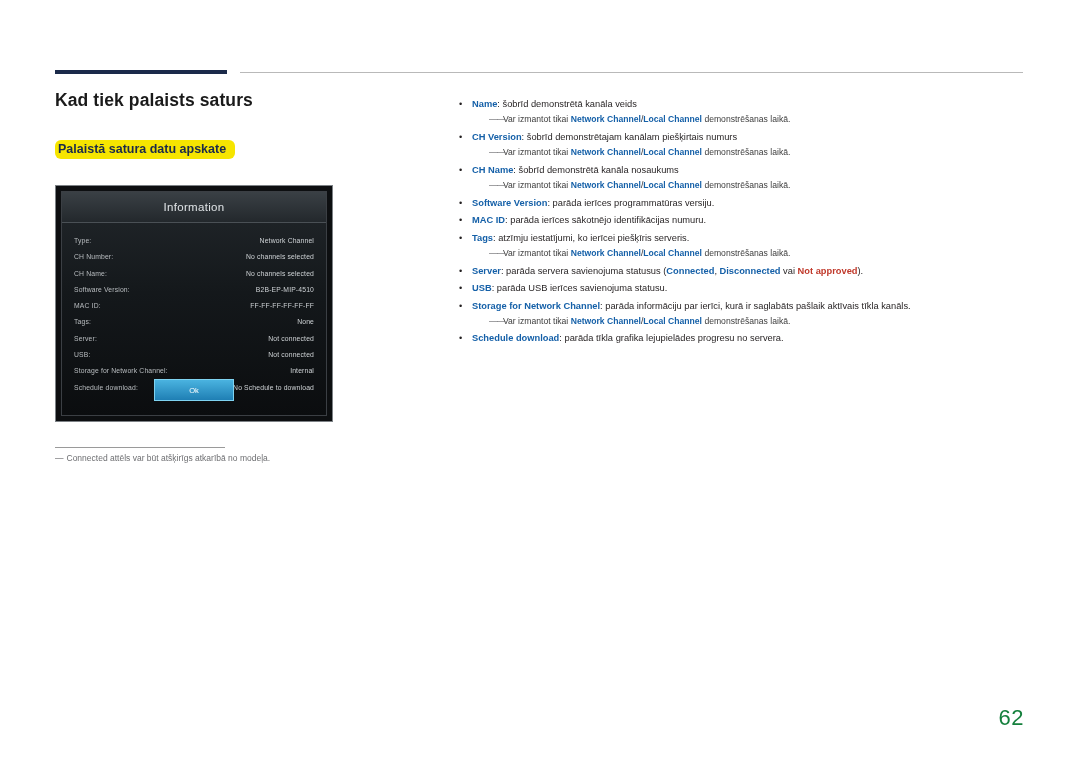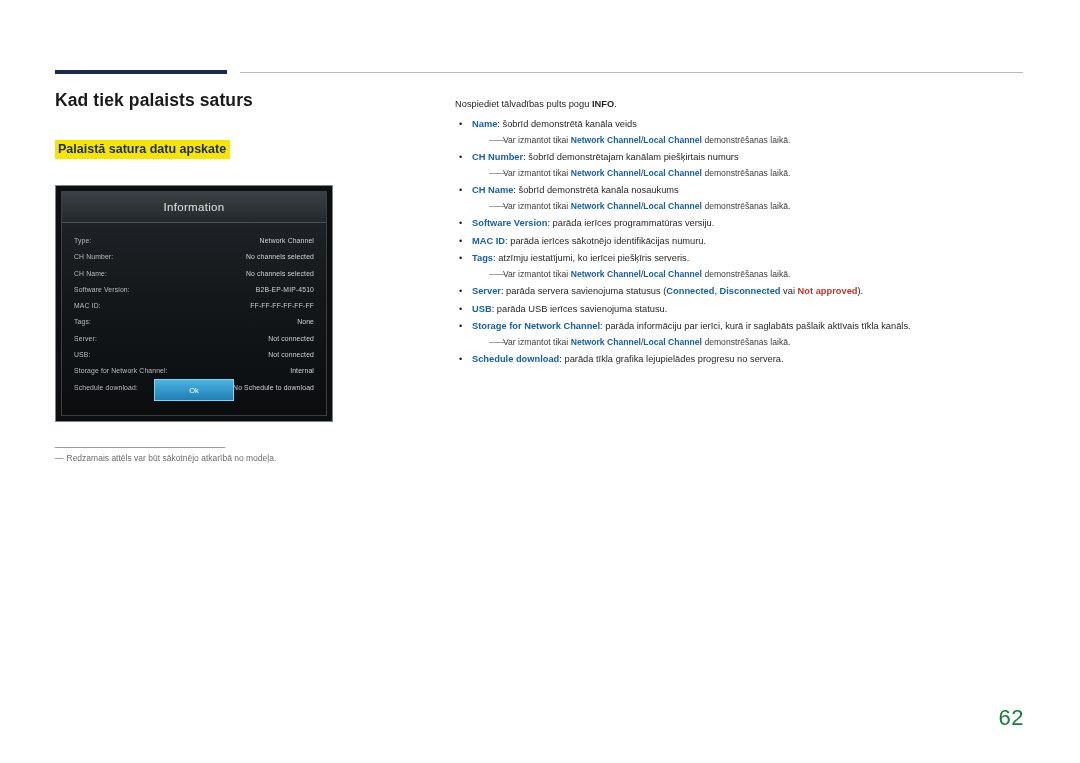--- a/index.html
+++ b/index.html
@@ -47,22 +47,23 @@
     color: #1a1a1a;
     margin: 0 0 28px 0;
     letter-spacing: 0.1px;
   }
   .sub-title {
     display: inline-block;
     font-size: 12.5px;
     font-weight: bold;
     color: #1b2a4a;
     background: #f6e500;
-    padding: 2px 4px 3px 3px;
+    padding: 2px 9px 3px 3px;
     margin: 0 0 14px 0;
+    border-radius: 6px;
   }
 
   
   .osd {
     position: absolute;
     left: 55px;
     top: 185px;
     width: 278px;
     height: 237px;
     background: #0d0f11;
@@ -264,40 +265,37 @@
       </div>
     </div>
     <div class="osd-okwrap">
       <div class="osd-ok">Ok</div>
     </div>
   </div>
 </div>
 
 <div class="foot-rule"></div>
 <div class="footnote">
-  <span class="dash">―</span><span>Redzamais attēls var būt sākotnējo atkarībā no modeļa.</span>
+  <span class="dash">―</span><span>Connected attēls var būt atšķirīgs atkarībā no modeļa.</span>
 </div>
 
 <div class="right-col">
-  <p class="intro">
-    <span>Nospiediet tālvadības pults pogu </span><b>INFO</b><span>.</span>
-  </p>
 
   <ul class="blist">
     <li>
       <span class="bullet">•</span>
       <span class="b-blue">Name</span><span>: šobrīd demonstrētā kanāla veids</span>
       <div class="note">
         <span class="ndash">――</span><span>Var izmantot tikai </span><span class="b-blue">Network Channel</span><span class="sep">/</span><span class="b-blue">Local Channel</span><span> demonstrēšanas laikā.</span>
       </div>
     </li>
 
     <li>
       <span class="bullet">•</span>
-      <span class="b-blue">CH Number</span><span>: šobrīd demonstrētajam kanālam piešķirtais numurs</span>
+      <span class="b-blue">CH Version</span><span>: šobrīd demonstrētajam kanālam piešķirtais numurs</span>
       <div class="note">
         <span class="ndash">――</span><span>Var izmantot tikai </span><span class="b-blue">Network Channel</span><span class="sep">/</span><span class="b-blue">Local Channel</span><span> demonstrēšanas laikā.</span>
       </div>
     </li>
 
     <li>
       <span class="bullet">•</span>
       <span class="b-blue">CH Name</span><span>: šobrīd demonstrētā kanāla nosaukums</span>
       <div class="note">
         <span class="ndash">――</span><span>Var izmantot tikai </span><span class="b-blue">Network Channel</span><span class="sep">/</span><span class="b-blue">Local Channel</span><span> demonstrēšanas laikā.</span>

